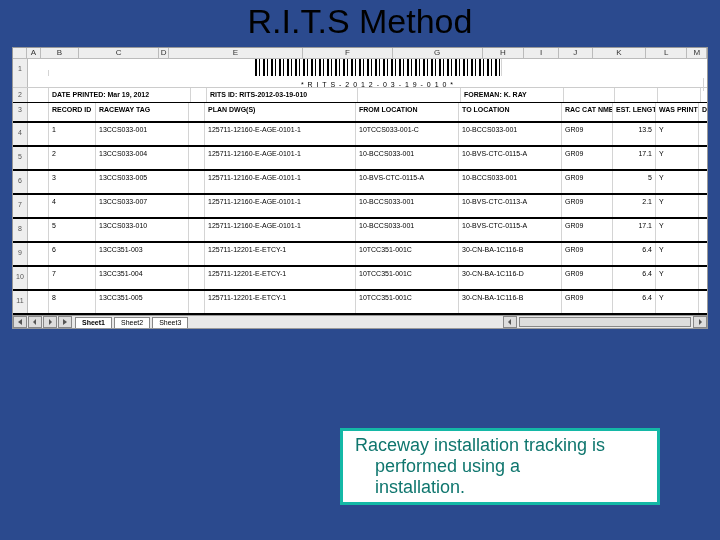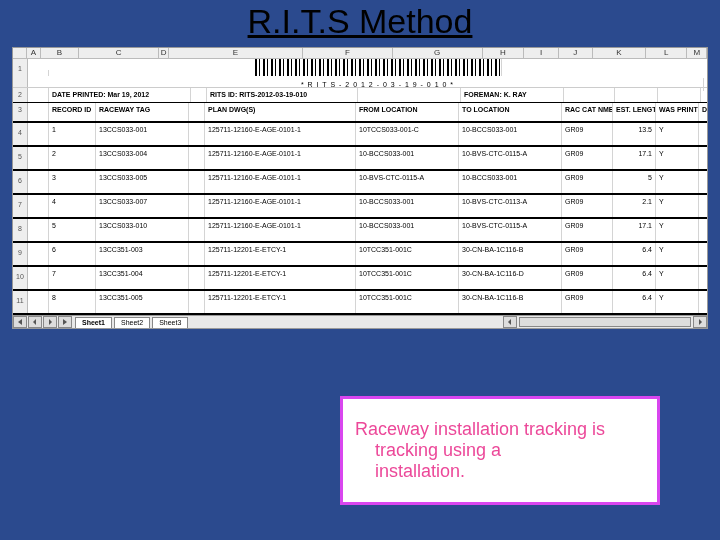--- a/index.html
+++ b/index.html
@@ -1,37 +1,37 @@
 <!DOCTYPE html>
 <html><head>
 <meta charset="utf-8">
 <style>
 html,body{margin:0;padding:0;width:720px;height:540px;background:#2b4a8e;font-family:Arial,Helvetica,sans-serif;overflow:hidden}
-.title{color:#000;text-align:center;font-size:34px;line-height:1.15;padding:2px 8px 6px;text-decoration:underline;font-family:Arial,Helvetica,sans-serif}
+.title{color:#000;text-align:center;font-size:34px;line-height:1.15;padding:2px 8px 6px;font-family:Arial,Helvetica,sans-serif}
 .title .line{display:block;white-space:nowrap}
 .sheet-wrap{margin:0 12px;background:#fff;border:1px solid #999;position:relative}
 .col-letters{display:flex;font:8px Arial;color:#333}
 .col-letters div{border-right:1px solid #bbb;border-bottom:1px solid #bbb;background:#eee;text-align:center;line-height:10px;height:10px}
 .row-area{max-height:275px;overflow:hidden}
 .row{display:flex;border-bottom:1px solid #000}
 .row .rh{width:14px;min-width:14px;background:#eee;border-right:1px solid #bbb;font:7px Arial;text-align:center;line-height:20px;color:#555}
 .row.h1 .rh,.row.h2 .rh,.row.h3 .rh{line-height:14px}
 .cells{display:flex;flex:1}
 .cells div{border-right:1px solid #d4d4d4;font:7px Arial;color:#000;padding:3px 3px 3px 3px;overflow:hidden;white-space:nowrap}
 .row.thick{border-bottom:2px solid #000}
 .cells .hdr{font-weight:bold}
 .bc-img{display:inline-block;height:14px;width:240px;background:repeating-linear-gradient(90deg,#000 0 2px,#fff 2px 4px,#000 4px 5px,#fff 5px 8px);margin:1px auto}
 .bc-txt{font:8px monospace;letter-spacing:1px}
 .hscroll{height:12px;border-top:1px solid #999;background:#e8e8e8;display:flex;align-items:center;font:7px Arial}
 .hscroll .tabbtn{width:12px;height:10px;border:1px solid #888;background:#ddd;display:flex;align-items:center;justify-content:center;margin-right:1px}
 .hscroll .sheet-tab{background:#fff;border:1px solid #888;border-bottom:none;padding:0 6px;line-height:10px;margin-left:2px}
 .hscroll .spacer{flex:1}
 .hscroll .arrow{width:12px;height:10px;border:1px solid #888;background:#ddd;display:flex;align-items:center;justify-content:center}
 .hscroll .bar{height:8px;border:1px solid #888;background:#ddd;width:170px;margin:0 2px;position:relative}
-.caption-box{position:absolute;right:60px;bottom:35px;width:290px;background:#fff;border:3px solid #d946ef;padding:20px 12px;font:18px Arial;color:#ec4899}
+.caption-box{position:absolute;right:60px;bottom:35px;width:290px;background:#fff;border:3px solid #14b8a6;padding:4px 12px;font:18px Arial;color:#0f766e}
 .caption-box .indent{display:block;margin-left:20px}
 svg.tri{width:6px;height:6px}
 
 .cA{width:14px}.cB{width:40px}.cC{width:86px}.cD{width:9px}.cE{width:144px}.cF{width:96px}.cG{width:96px}.cH{width:44px}.cI{width:36px}.cJ{width:36px}.cK{width:56px}.cL{width:44px}.cM{width:20px}
 </style>
 </head>
 <body>
 
 <div class="title">
   <span class="line">R.I.T.S Method</span>
@@ -269,15 +269,15 @@
     <div class="arrow">
         <svg class="tri" viewBox="0 0 6 6">
           <path d="M2 0v6l3-3z" fill="#555"></path>
         </svg>
       </div>
   </div>
 </div>
 
 <div class="caption-box">
   <span>Raceway installation tracking is</span>
-  <span class="indent">tracking using a</span>
+  <span class="indent">performed using a</span>
   <span class="indent">installation.</span>
 </div>
 
 </body></html>

